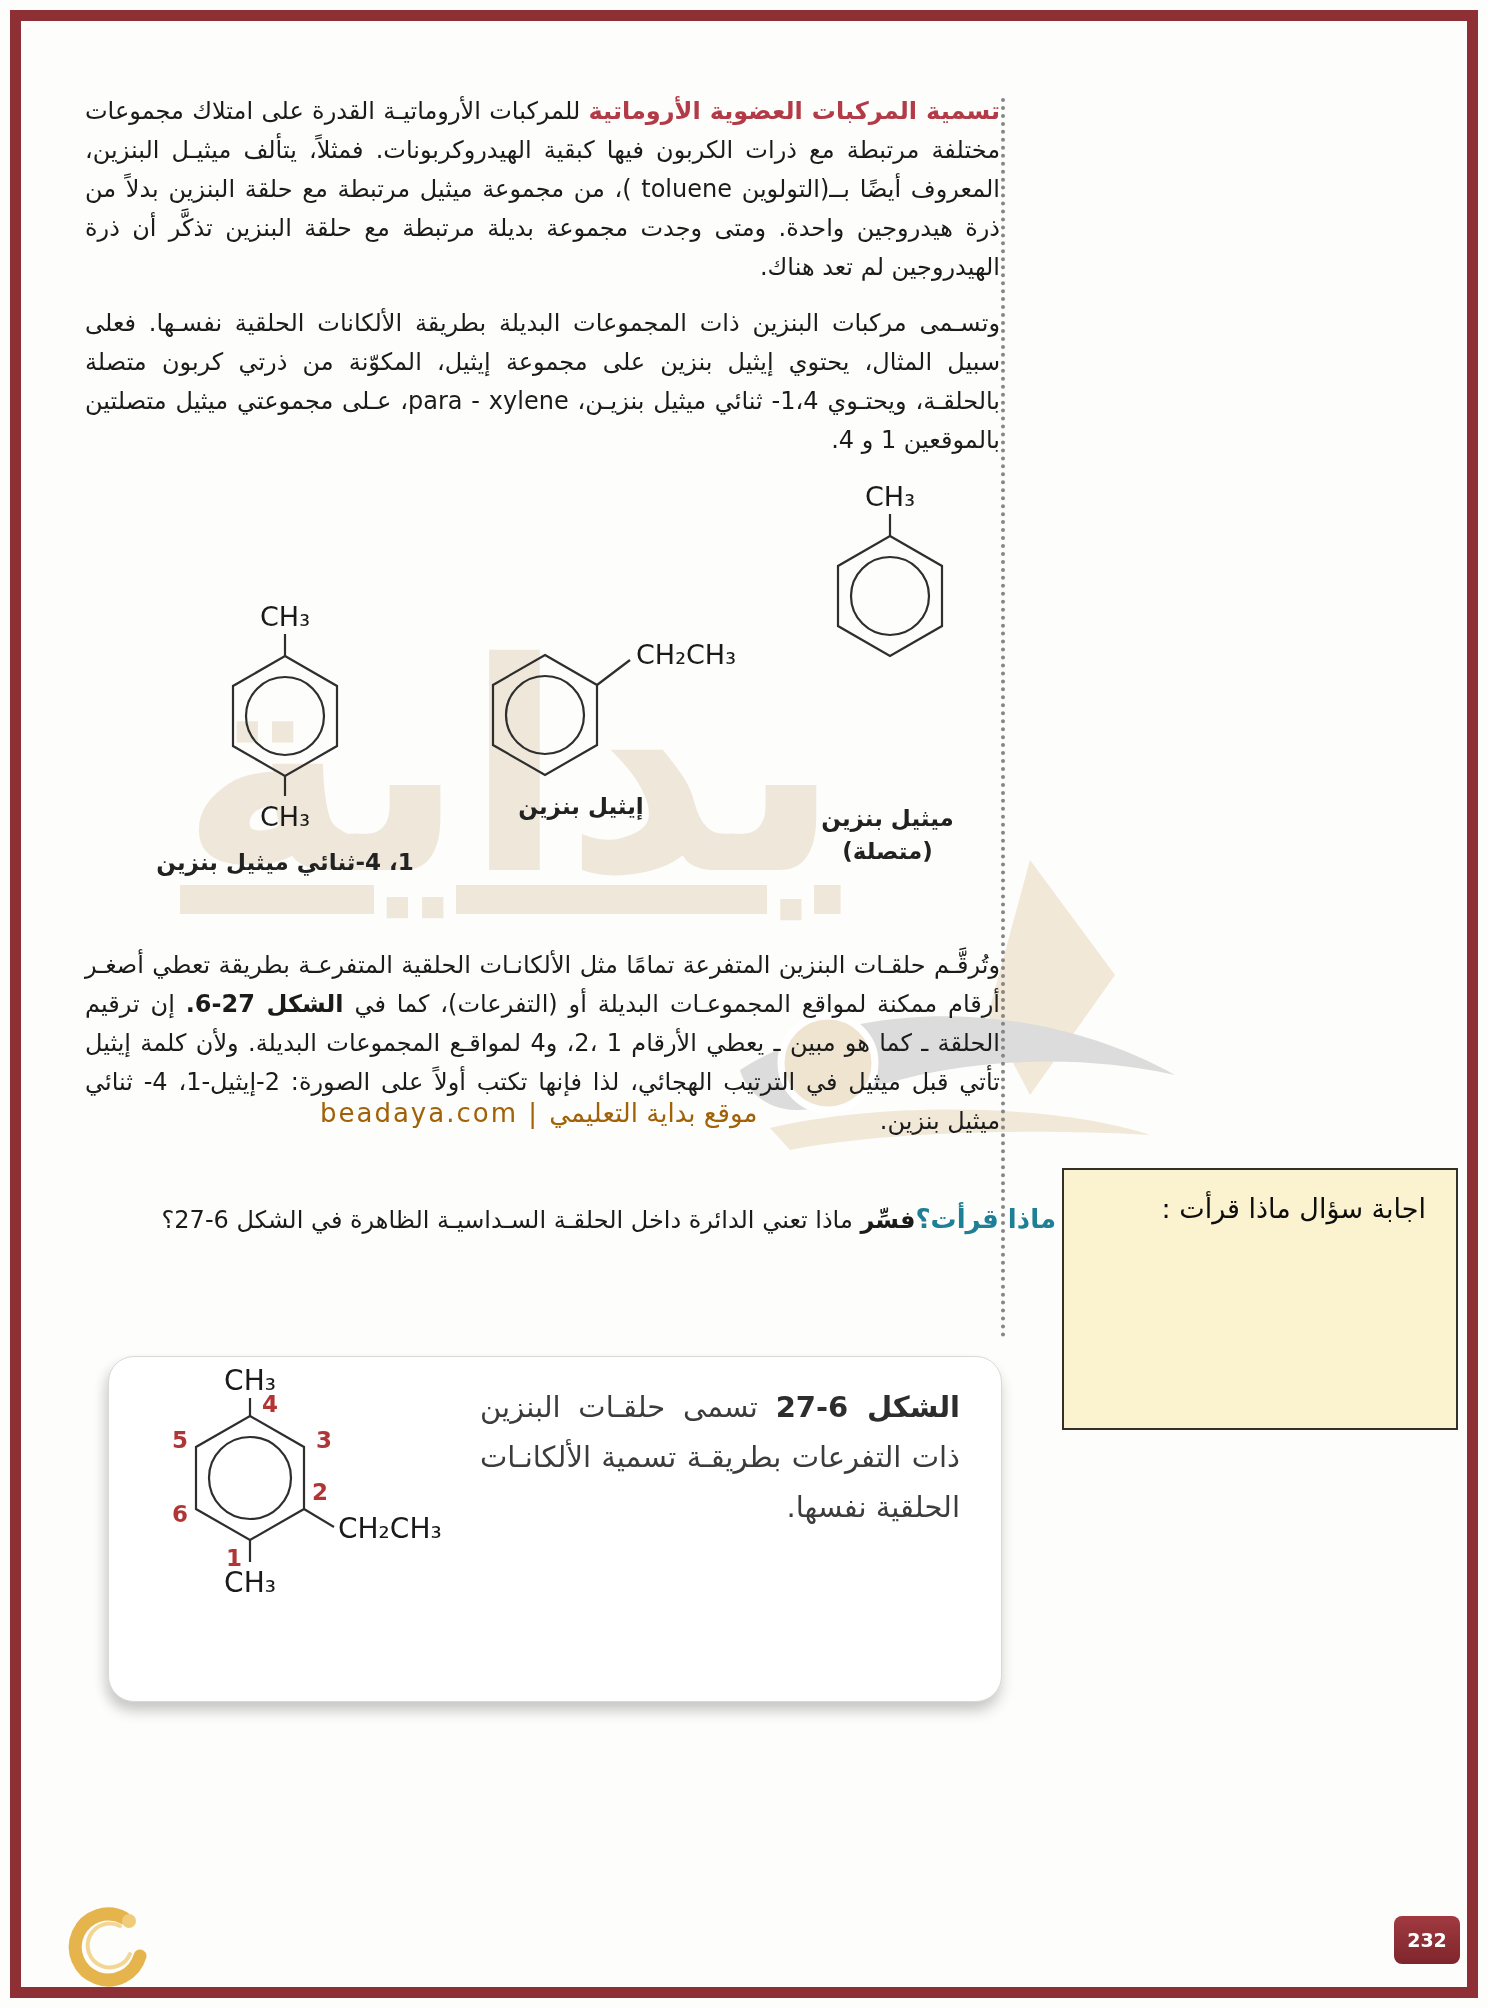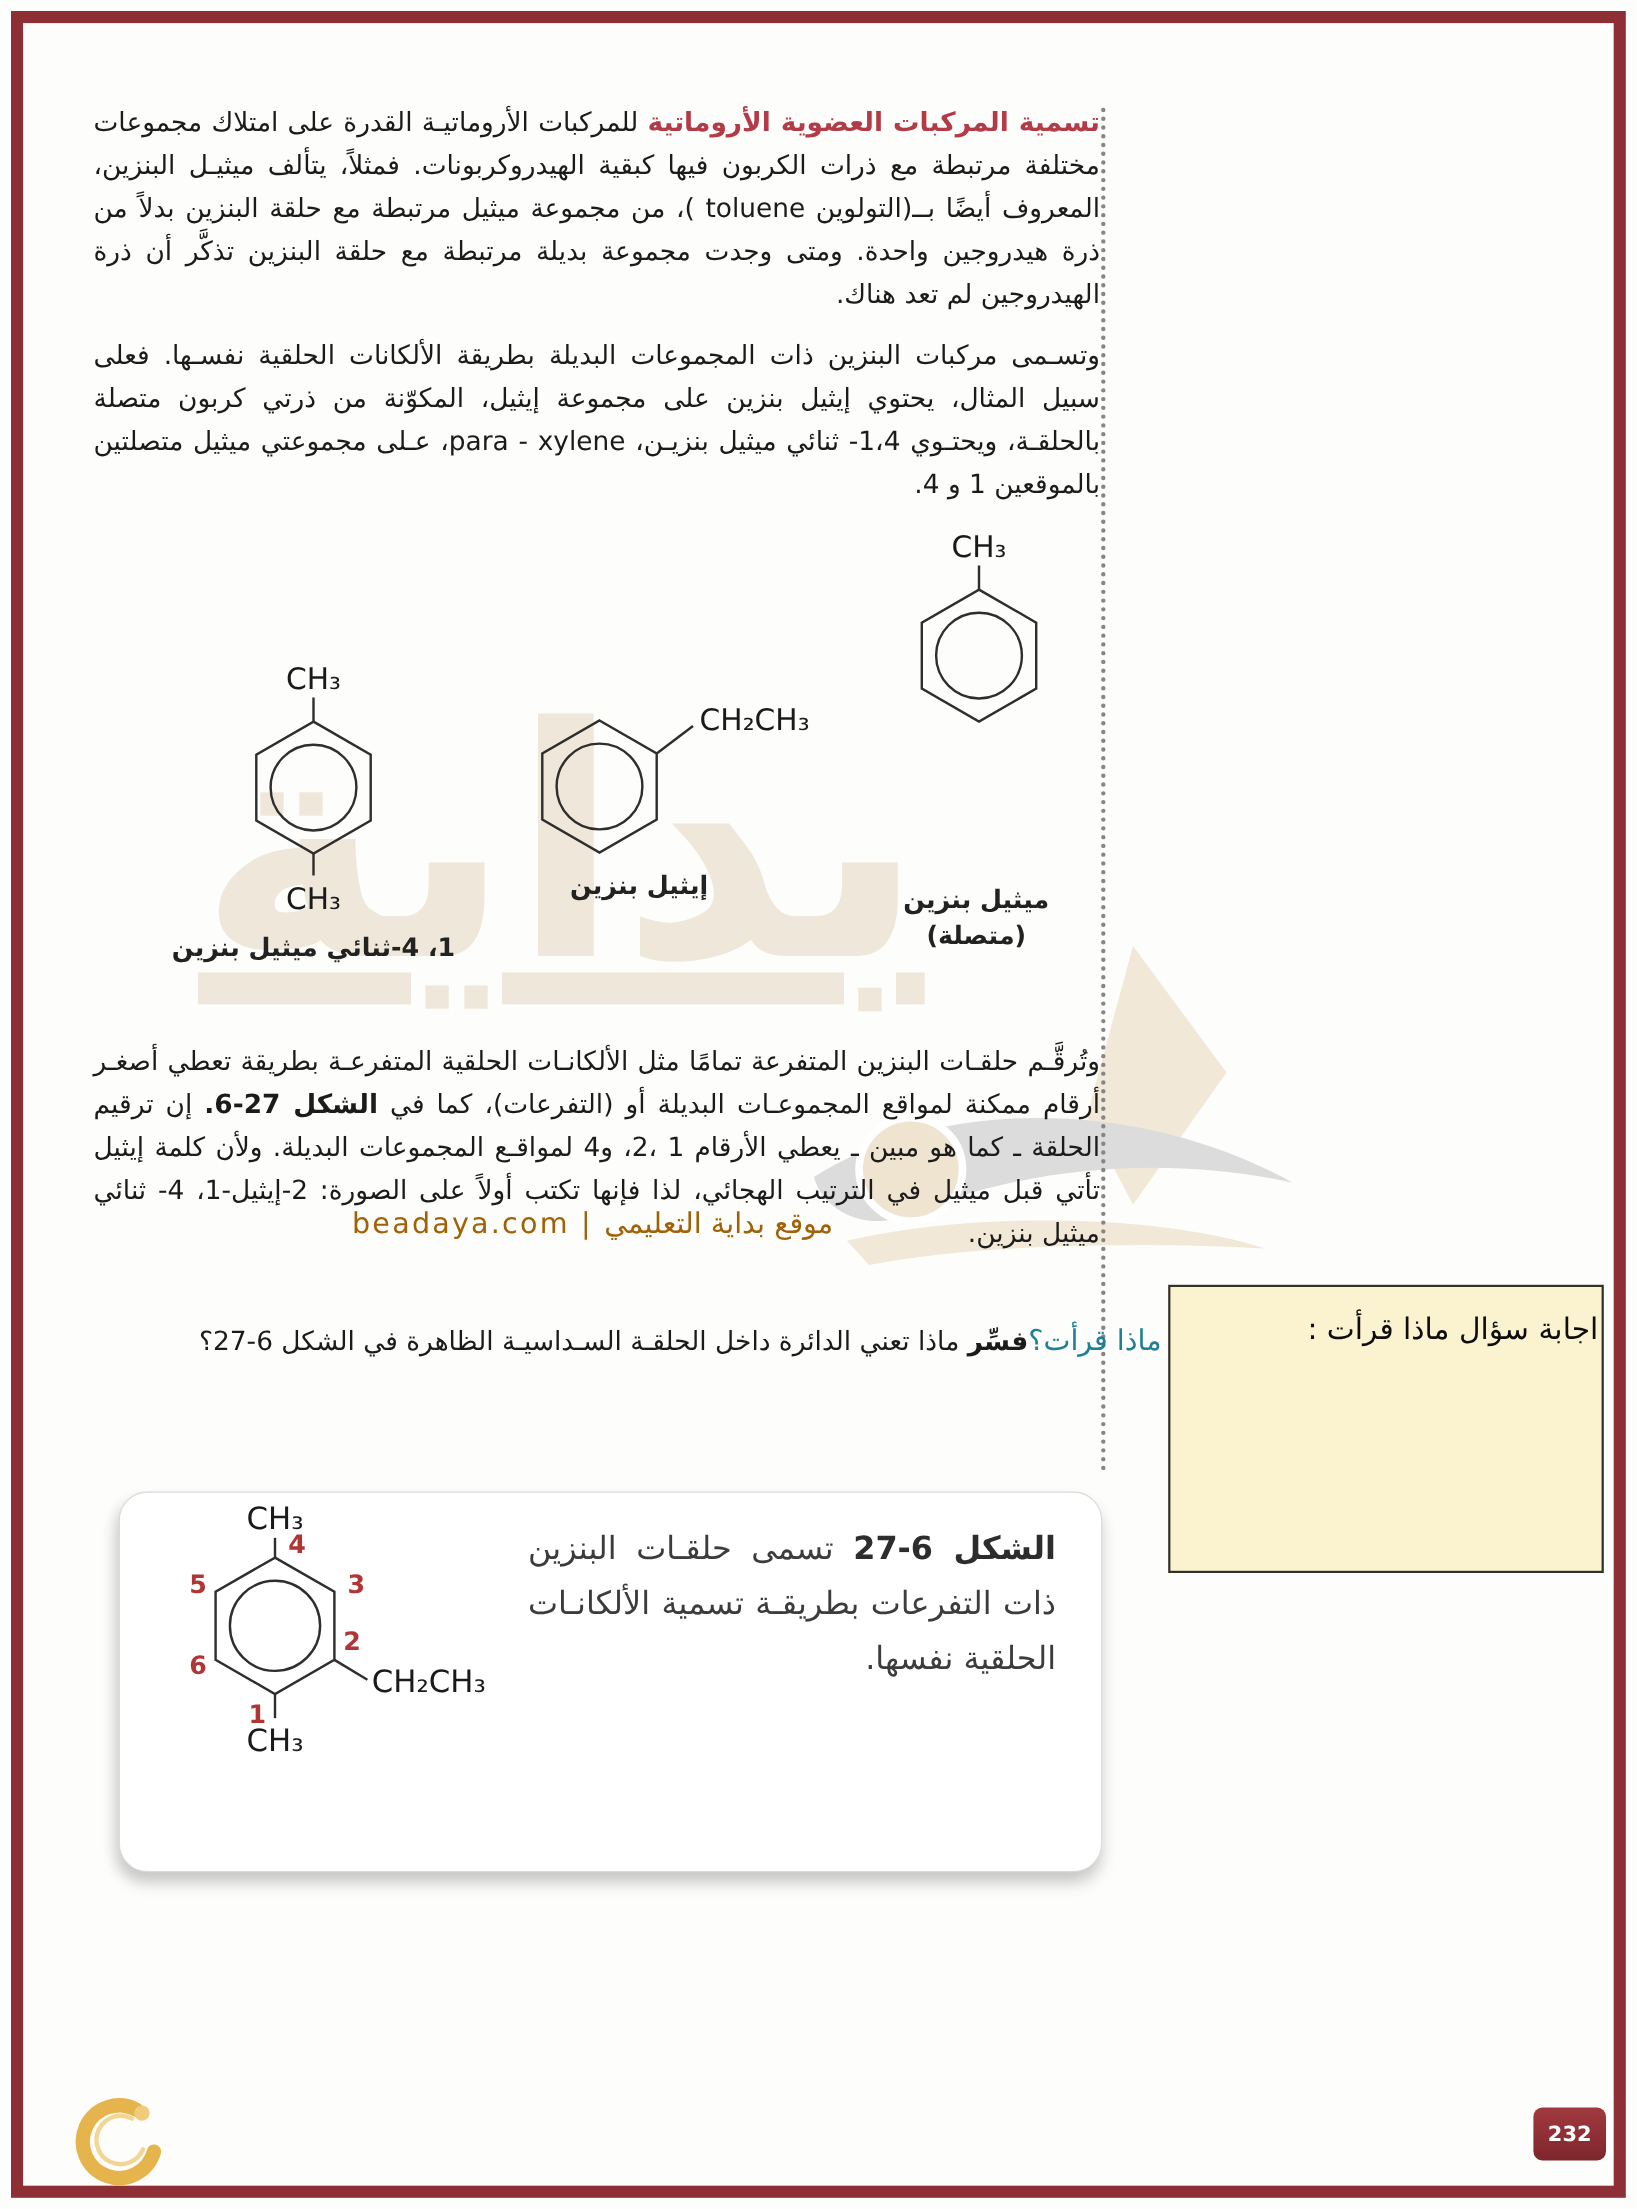--- a/index.html
+++ b/index.html
@@ -29,25 +29,25 @@
   svg text.fnum{font-family:"DejaVu Sans",sans-serif;font-size:23px;font-weight:bold;fill:#b23535;}
   svg .bond{stroke:#2e2e2e;stroke-width:2.2;fill:none;}
   
   .rc{position:absolute;left:85px;top:1196px;width:915px;direction:rtl;z-index:2;
       font-size:24px;line-height:46px;text-align:justify;
       padding-right:112px;text-indent:-112px;}
   .rc-icon{display:inline-block;width:44px;height:44px;border-radius:50%;
            background:radial-gradient(circle at 35% 30%,#a04a66,#6f2238 70%);
            color:#f2c237;font-size:30px;font-weight:bold;line-height:44px;
            text-align:center;vertical-align:middle;margin-left:12px;text-indent:0;}
-  .rc-label{color:#1e7f96;font-weight:normal;font-size:26px;}
+  .rc-label{color:#1e7f96;font-weight:bold;font-size:26px;}
   
   .ansbox{position:absolute;left:1062px;top:1168px;width:396px;height:262px;
           background:#fbf2cf;border:2px solid #33302a;box-sizing:border-box;
-          padding:14px 3px;direction:rtl;z-index:3;font-size:27px;line-height:49px;
+          padding:14px 30px;direction:rtl;z-index:3;font-size:27px;line-height:49px;
           color:#0d0d0d;text-align:right;}
   
   .figbox{position:absolute;left:108px;top:1356px;width:892px;height:344px;
           background:#ffffff;border:1px solid #d9d9d7;border-radius:26px;z-index:2;
           box-shadow:0 10px 14px rgba(0,0,0,0.16),-6px 6px 12px rgba(0,0,0,0.07);}
   .figcap{position:absolute;left:480px;top:1382px;width:480px;direction:rtl;
           font-size:29px;line-height:50px;color:#3c3c3c;text-align:justify;z-index:3;}
   .figcap .figlabel{font-weight:bold;color:#2d2d2d;}
   
   .pagenum{position:absolute;left:1394px;top:1916px;width:66px;height:48px;z-index:6;

